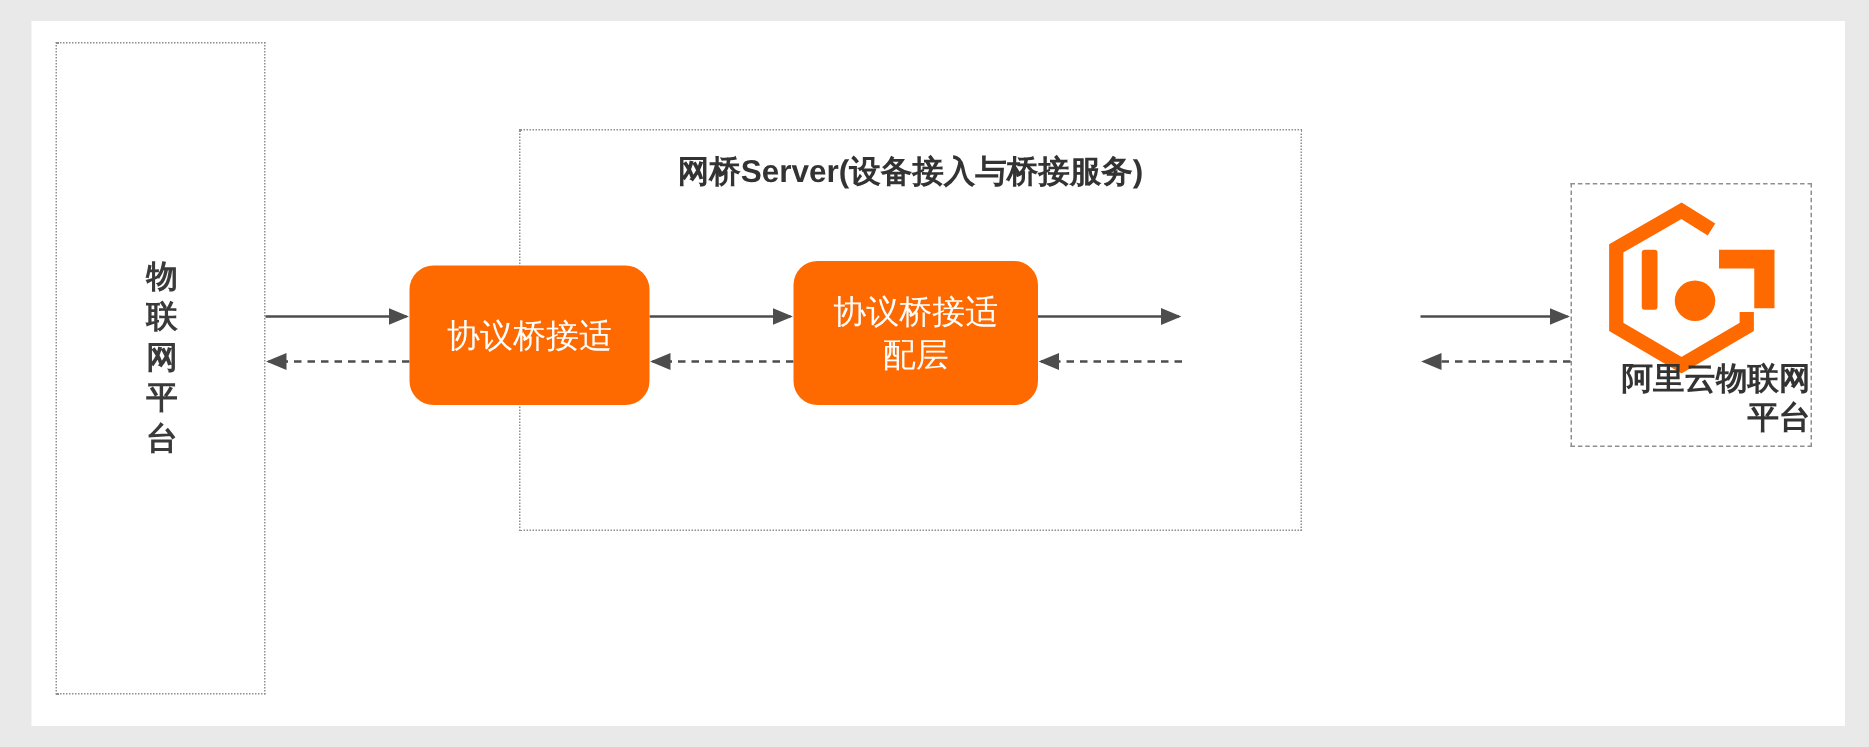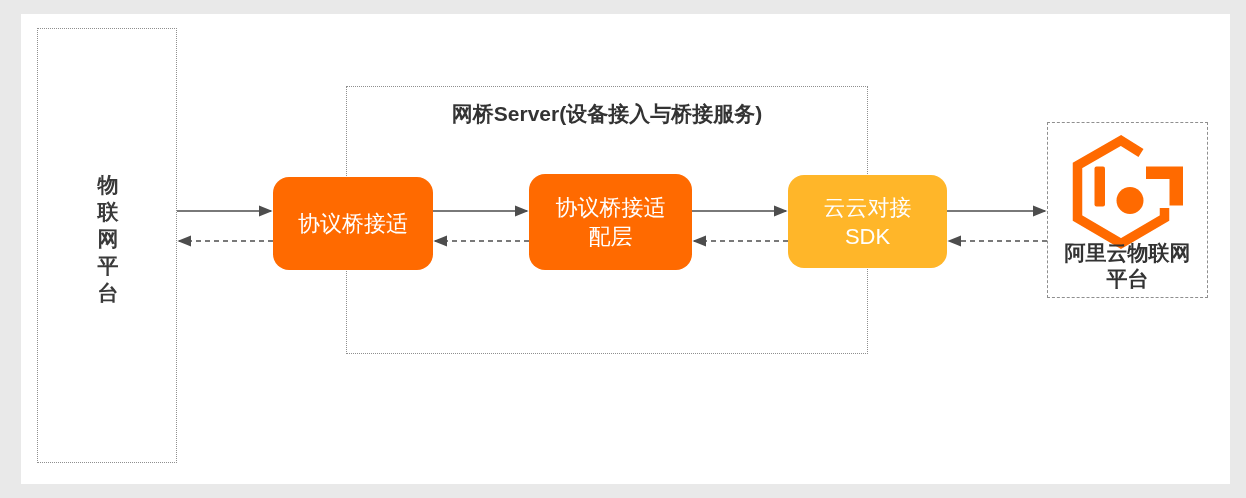--- a/index.html
+++ b/index.html
@@ -74,21 +74,21 @@
     width:161px;height:176px;
     border:1px dashed var(--border);
   }
   .logo{
     position:absolute;left:19px;top:10px;
   }
   .logo .stroke{fill:none;stroke:var(--orange);stroke-width:9.5;stroke-linejoin:miter;}
   .logo .fillshape{fill:var(--orange);}
   .right-label{
     position:absolute;left:0;bottom:5px;width:100%;
-    text-align:center;white-space:pre-line;
+    text-align:right;white-space:pre-line;
     font-size:21px;font-weight:bold;color:#333333;line-height:26px;
   }
   svg line{stroke:var(--arrow);stroke-width:1.6;}
   svg line.dashed{stroke-dasharray:5 4;}
 </style>
 </head>
 <body>
 
 <div class="page">
   <div class="card">
@@ -117,24 +117,20 @@
       <div class="bridge-title">网桥Server(设备接入与桥接服务)</div>
     </div>
 
     <div class="node orange node1">
       <span>协议桥接适</span>
     </div>
     <div class="node orange node2">
       <span>协议桥接适
 配层</span>
     </div>
-    <div class="node amber node3">
-      <span>云云对接
-SDK</span>
-    </div>
 
     <div class="right-box">
       <svg class="logo" width="122" height="116" viewBox="1068 134 122 116">
         <path class="stroke" d="M1142,154 L1122,141.5 L1078.5,166.5 L1078.5,219 L1122,244.5 L1165.5,219 L1165.5,209"></path>
         <rect class="fillshape" x="1095.5" y="167.5" width="10.5" height="40" rx="2"></rect>
         <circle class="fillshape" cx="1131" cy="201.5" r="13.5"></circle>
         <path class="fillshape" d="M1147,167.5 H1184 V206.5 H1170.5 V180 H1147 Z"></path>
       </svg>
       <div class="right-label">阿里云物联网
 平台</div>

